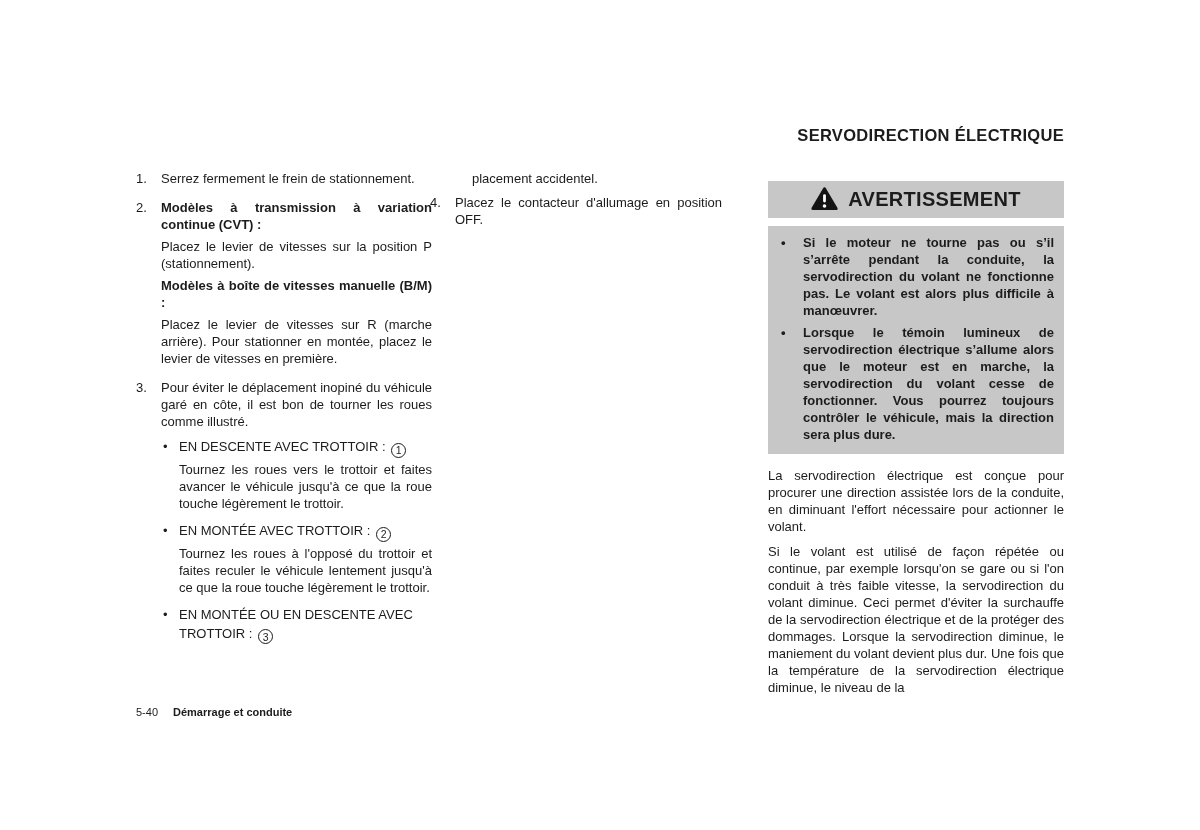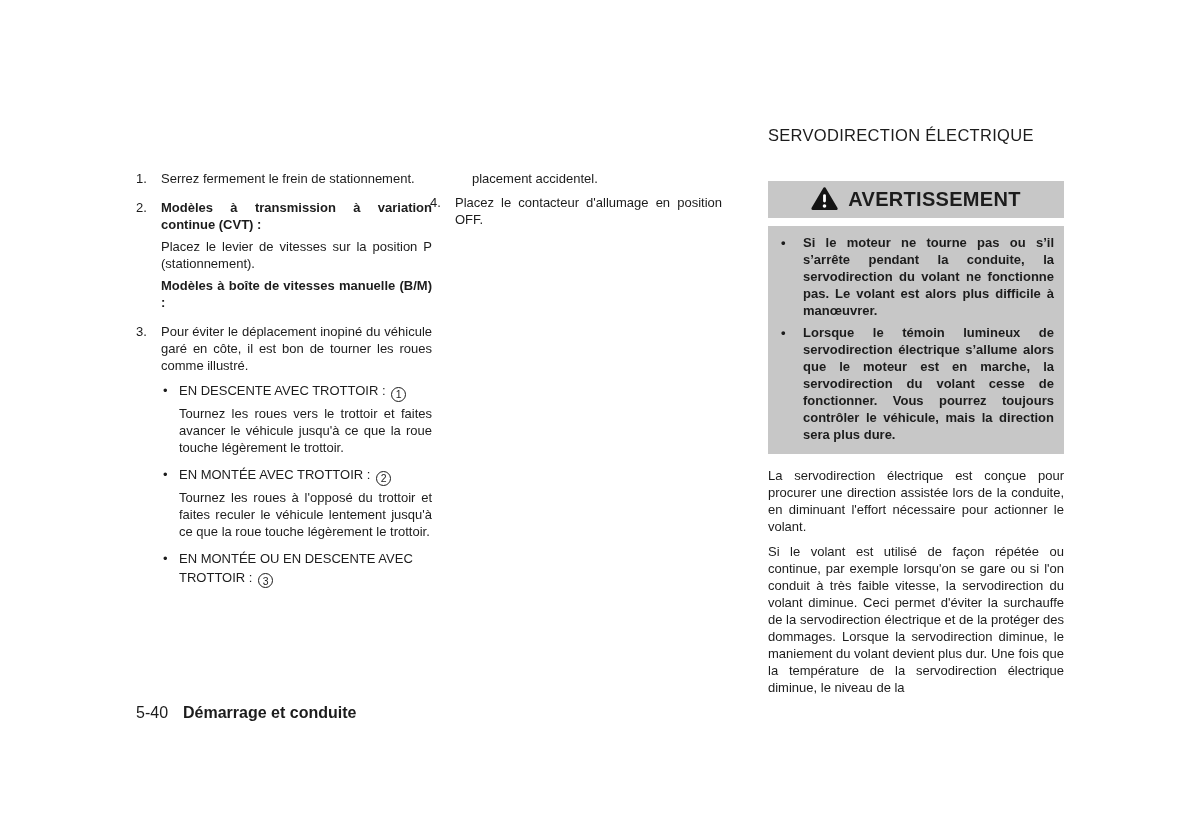--- a/index.html
+++ b/index.html
@@ -46,22 +46,22 @@
     border: 1.4px solid var(--text-color); border-radius: 50%;
     font-size: 10.5px; line-height: 1;
     vertical-align: -3px; margin-left: 2px;
   }
 
   
   .cont { margin-left: 42px; margin-bottom: 7px; }
 
   
   .section-heading {
-    font-size: 16.5px; font-weight: normal; letter-spacing: 0.3px;
-    line-height: 19px; margin: 0;
+    font-size: 16.5px; font-weight: bold; letter-spacing: 0.3px;
+    line-height: 19px; margin: 0; text-align: right;
   }
   .warning { margin-top: 36px; margin-bottom: 13px; }
   .warn-header {
     background: var(--warning-bg);
     height: 37px;
     display: flex; align-items: center; justify-content: center; gap: 10px;
   }
   .warn-title { font-weight: bold; font-size: 20px; letter-spacing: 0.3px; }
   .warn-body {
     background: var(--warning-bg);
@@ -72,21 +72,21 @@
   .warn-bullet:last-child { margin-bottom: 0; }
   .wdot { flex: 0 0 22px; margin-left: 13px; font-weight: bold; font-size: 13px; line-height: 17px; }
   .warn-bullet p { flex: 1; min-width: 0; font-weight: bold; margin: 0; text-align: justify; }
 
   .body-para { margin: 0 0 8px; }
 
   
   .footer {
     position: absolute; left: 136px; top: 704px;
     display: flex; gap: 15px; align-items: baseline;
-    font-size: 16px; line-height: 17px;
+    font-size: 11px; line-height: 17px;
   }
   .footer .chapter { font-weight: bold; }
 </style>
 </head>
 <body>
 
 <div>
 
   <div class="col col-left">
 
@@ -96,20 +96,21 @@
         <p class="just">Serrez fermement le frein de stationnement.</p>
       </div>
     </div>
 
     <div class="list-item">
       <span class="num">2.</span>
       <div class="li-body">
         <p class="just bold">Modèles à transmission à variation continue (CVT) :</p>
         <p class="just">Placez le levier de vitesses sur la position P (stationnement).</p>
         <p class="just bold">Modèles à boîte de vitesses manuelle (B/M) :</p>
+        <p class="just">Placez le levier de vitesses sur R (marche arrière). Pour stationner en montée, placez le levier de vitesses en première.</p>
       </div>
     </div>
 
     <div class="list-item">
       <span class="num">3.</span>
       <div class="li-body">
         <p class="just">Pour éviter le déplacement inopiné du véhicule garé en côte, il est bon de tourner les roues comme illustré.</p>
 
         <div class="bullet">
           <span class="dot">•</span>

